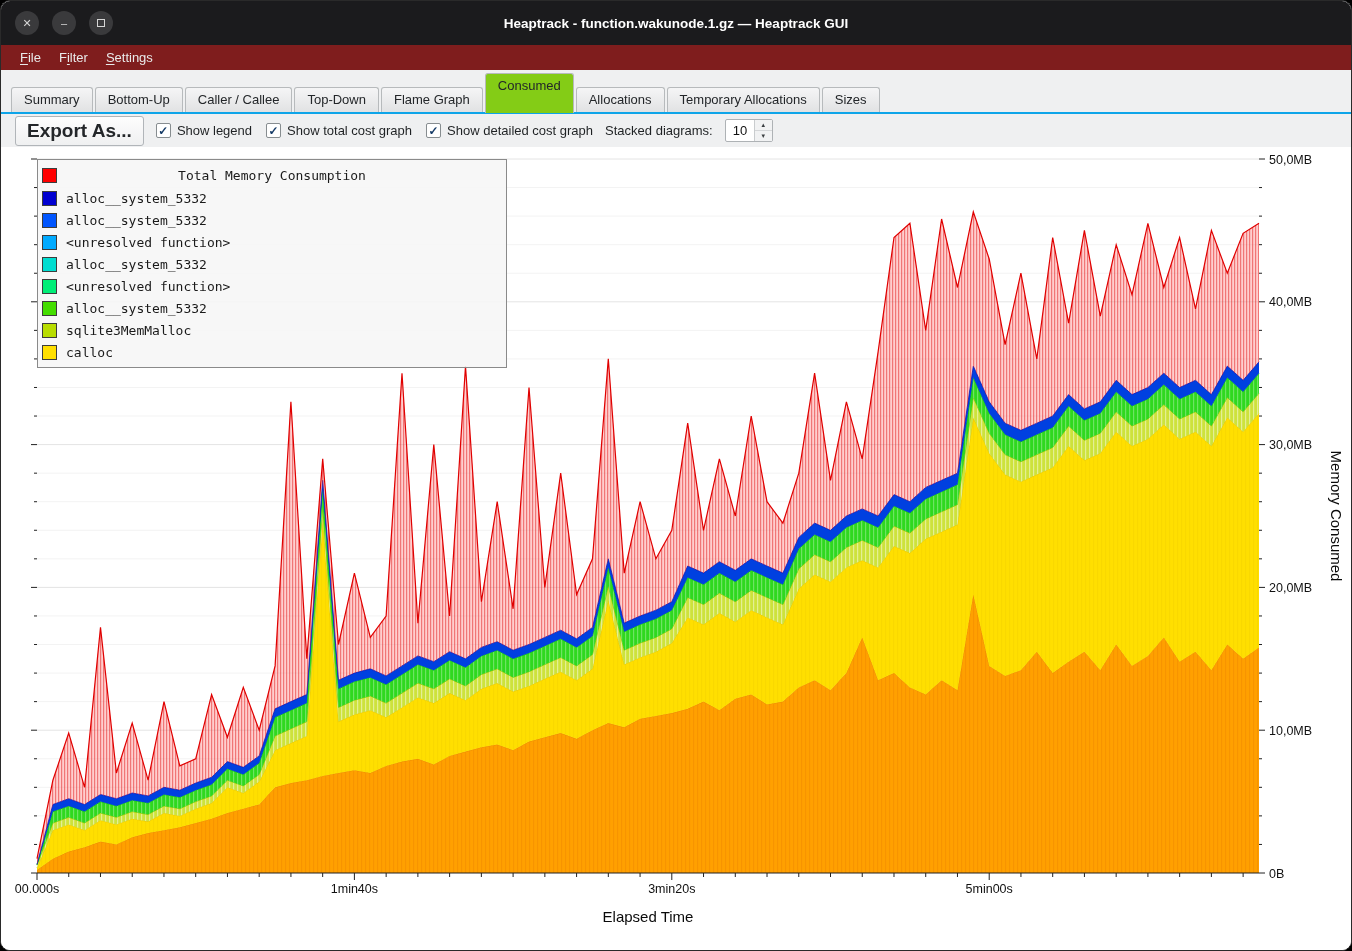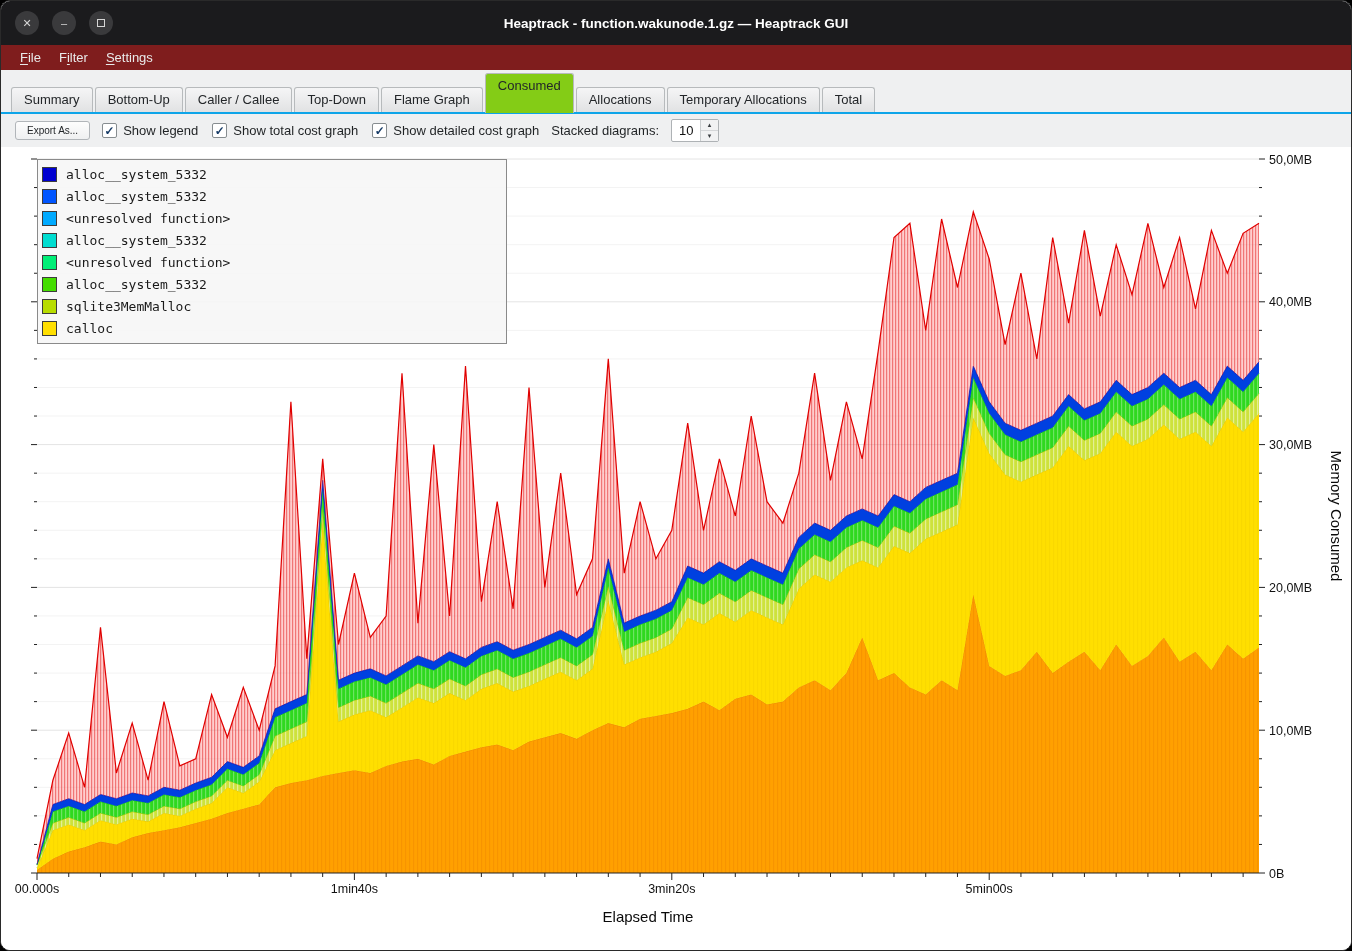--- a/index.html
+++ b/index.html
@@ -20,22 +20,22 @@
   .menu-item u { text-underline-offset:2px; }
   
   .tabbar { flex:0 0 28px; background:#eff0f1; display:flex; align-items:flex-end;
             padding:3px 10px 0; border-bottom:2px solid #0ea5e9; }
   .tab { font-size:13px; color:#232629; background:linear-gradient(#f5f5f6,#e1e2e3);
          border:1px solid #b7babc; border-bottom:none; padding:4px 12px 5px;
          border-radius:3px 3px 0 0; margin-right:2px; white-space:nowrap; position:relative; }
   .tab.active { background:#84cc16; margin-bottom:-1px; padding-bottom:20px; z-index:2; }
   
   .toolbar { flex:0 0 33px; background:#eff0f1; display:flex; align-items:center; gap:12px; padding:0 14px; }
-  .export-btn { font-family:inherit; font-size:10px; color:#232629; background:linear-gradient(#fdfdfd,#eff0f1);
-                border:1px solid #b1b5b9; border-radius:3px; padding:3px 11px; }
+  .export-btn { font-family:inherit; font-size:19px; color:#232629; background:linear-gradient(#fdfdfd,#eff0f1);
+                border:1px solid #b1b5b9; border-radius:3px; padding:3px 11px;font-weight:bold; }
   .chk { display:flex; align-items:center; gap:6px; font-size:13px; color:#1f2224; }
   .box { width:15px; height:15px; border:1px solid #878d90; background:#fff; border-radius:2px;
          display:flex; align-items:center; justify-content:center; font-size:12px; line-height:1;
          color:#153a66; font-weight:bold; }
   .spin-label { font-size:13px; color:#1f2224; }
   .spinbox { display:flex; border:1px solid #aeb2b5; background:#fff; height:23px; border-radius:2px; }
   .spin-val { width:28px; display:flex; align-items:center; padding-left:7px; font-size:13px; color:#111; }
   .spin-btns { display:flex; flex-direction:column; border-left:1px solid #c9ccce; }
   .spin-btns button { flex:1; width:17px; font-size:7px; line-height:0; border:none;
                       background:#f1f2f3; padding:0; color:#3a3e41; }
@@ -79,21 +79,21 @@
 
   <div class="tabbar" id="tabbar">
       <div class="tab">Summary</div>
       <div class="tab">Bottom-Up</div>
       <div class="tab">Caller / Callee</div>
       <div class="tab">Top-Down</div>
       <div class="tab">Flame Graph</div>
       <div class="tab active">Consumed</div>
       <div class="tab">Allocations</div>
       <div class="tab">Temporary Allocations</div>
-      <div class="tab">Total</div>
+      <div class="tab">Sizes</div>
     </div>
 
   <div class="toolbar">
     <button class="export-btn">Export As...</button>
     <span id="checks" style="display:flex;gap:14px;align-items:center;">
         <span class="chk">
           <span class="box">✓</span>
           <span>Show legend</span>
         </span>
         <span class="chk">
@@ -275,20 +275,21 @@
         <line x1="1258" x2="1261" y1="69.12" y2="69.12" stroke="#222" stroke-width="1"></line>
         <line x1="33" x2="36" y1="40.559999999999945" y2="40.559999999999945" stroke="#222" stroke-width="1"></line>
         <line x1="1258" x2="1261" y1="40.559999999999945" y2="40.559999999999945" stroke="#222" stroke-width="1"></line>
         <line x1="30" x2="36" y1="12" y2="12" stroke="#222" stroke-width="1"></line>
         <line x1="1258" x2="1264" y1="12" y2="12" stroke="#222" stroke-width="1"></line>
         <text x="1268" y="16.5" class="tick">50,0MB</text>
         <text x="647" y="775" text-anchor="middle" class="axis-title">Elapsed Time</text>
         <text x="1330" y="369" text-anchor="middle" transform="rotate(90 1330 369)" class="axis-title">Memory Consumed</text>
       </svg>
     <div class="legend" id="legend">
+        <div class="lrow ltitle"><span class="lsw" style="background: rgb(255, 0, 0);"></span><span>Total Memory Consumption</span></div>
         <div class="lrow"><span class="lsw" style="background: rgb(0, 0, 208);"></span><span>alloc__system_5332</span></div>
         <div class="lrow"><span class="lsw" style="background: rgb(0, 85, 255);"></span><span>alloc__system_5332</span></div>
         <div class="lrow"><span class="lsw" style="background: rgb(0, 170, 255);"></span><span>&lt;unresolved function&gt;</span></div>
         <div class="lrow"><span class="lsw" style="background: rgb(0, 221, 208);"></span><span>alloc__system_5332</span></div>
         <div class="lrow"><span class="lsw" style="background: rgb(0, 238, 119);"></span><span>&lt;unresolved function&gt;</span></div>
         <div class="lrow"><span class="lsw" style="background: rgb(68, 221, 0);"></span><span>alloc__system_5332</span></div>
         <div class="lrow"><span class="lsw" style="background: rgb(184, 221, 0);"></span><span>sqlite3MemMalloc</span></div>
         <div class="lrow"><span class="lsw" style="background: rgb(255, 223, 0);"></span><span>calloc</span></div>
       </div>
   </div>

